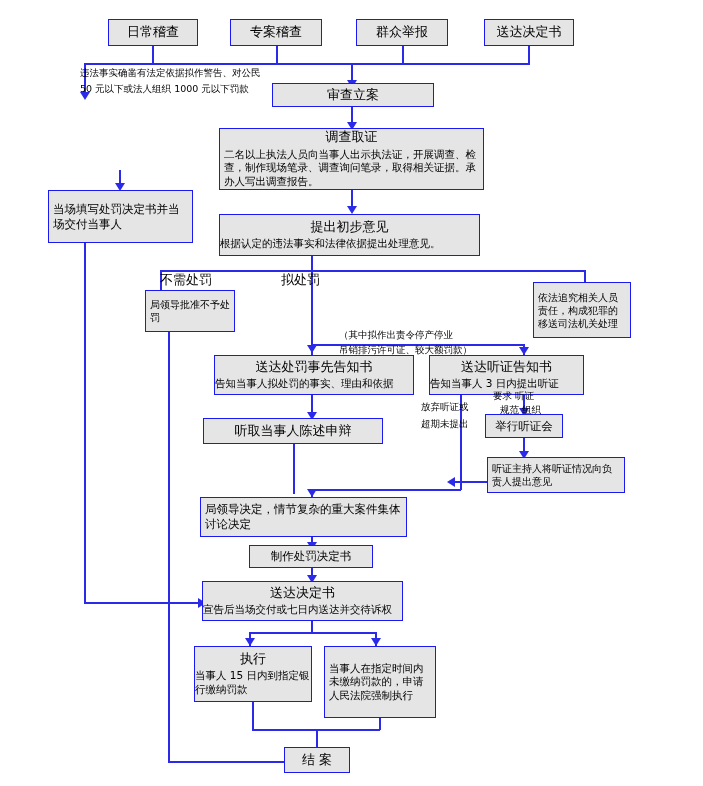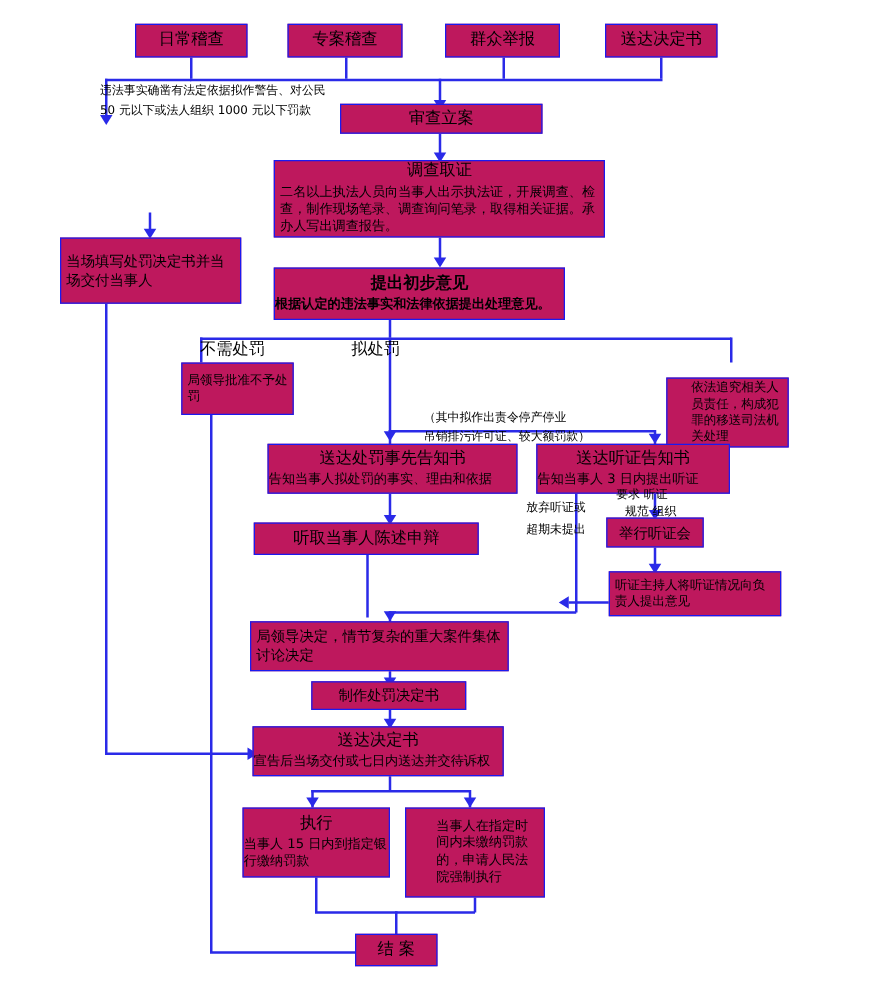--- a/index.html
+++ b/index.html
@@ -1,18 +1,18 @@
 <!DOCTYPE html>
 <html><head>
 <meta charset="utf-8">
 <style>
   html,body{margin:0;padding:0;background:#ffffff;}
   body{font-family:"DejaVu Sans","Liberation Sans",sans-serif;}
   #canvas{position:relative;width:703px;height:786px;background:#fff;overflow:hidden;}
-  .box{position:absolute;border:1.5px solid #1a1af0;box-sizing:border-box;background:#be185d;color:#000;
+  .box{position:absolute;border:1.5px solid #1a1af0;box-sizing:border-box;background:#e5e5e5;color:#000;
        display:flex;flex-direction:column;justify-content:center;z-index:3;}
   .box .t{display:block;text-align:center;line-height:1.25;}
   .box .d{display:block;line-height:1.3;}
   .box.center .d{text-align:left;}
   .box.left .d{text-align:left;padding:0 4px;}
   .lbl{position:absolute;color:#000;z-index:4;line-height:1.3;white-space:pre-line;}
   .ln{position:absolute;background:#2a2ae8;z-index:1;}
   .ar{position:absolute;width:0;height:0;z-index:2;}
   .ar-d{border-left:5px solid transparent;border-right:5px solid transparent;border-top:8px solid #2a2ae8;}
   .ar-r{border-top:5px solid transparent;border-bottom:5px solid transparent;border-left:8px solid #2a2ae8;}
@@ -70,21 +70,21 @@
   <div class="ln" style="left:351px;top:107px;width:1.5px;height:18px;"></div>
   <div class="ar ar-d" style="left:347px;top:122px;"></div>
 
   <div class="box left" style="left:219px;top:128px;width:265px;height:62px;font-size:10.5px;">
     <span class="t" style="font-size:13px;margin-bottom:2px;">调查取证</span>
     <span class="d">二名以上执法人员向当事人出示执法证，开展调查、检查，制作现场笔录、调查询问笔录，取得相关证据。承办人写出调查报告。</span>
   </div>
   <div class="ln" style="left:351px;top:190px;width:1.5px;height:22px;"></div>
   <div class="ar ar-d" style="left:347px;top:206px;"></div>
 
-  <div class="box center" style="left:219px;top:214px;width:233px;height:42px;font-size:10.5px;font-weight:bold;">
+  <div class="box center" style="left:219px;top:214px;width:261px;height:42px;font-size:10.5px;">
     <span class="t" style="font-size:13px;margin-bottom:2px;">提出初步意见</span>
     <span class="d">根据认定的违法事实和法律依据提出处理意见。</span>
   </div>
   <div class="ln" style="left:311px;top:256px;width:1.5px;height:14px;"></div>
 
   <div class="ln" style="left:160px;top:270px;width:425px;height:1.5px;"></div>
   <div class="ln" style="left:160px;top:270px;width:1.5px;height:20px;"></div>
   <div class="ln" style="left:311px;top:270px;width:1.5px;height:75px;"></div>
   <div class="ln" style="left:584px;top:270px;width:1.5px;height:20px;"></div>
 
@@ -92,21 +92,21 @@
   <div class="lbl" style="left:281px;top:272px;font-size:13px;">拟处罚</div>
 
   <div class="box left" style="left:145px;top:290px;width:90px;height:42px;font-size:10px;">
     <span class="d">局领导批准不予处罚</span>
   </div>
 
   <div class="ln" style="left:168px;top:332px;width:1.5px;height:430px;"></div>
   <div class="ln" style="left:168px;top:761px;width:122px;height:1.5px;"></div>
   <div class="ar ar-r" style="left:286px;top:757px;"></div>
 
-  <div class="box left" style="left:533px;top:302px;width:98px;height:56px;font-size:10px;padding-left:15px;">
+  <div class="box left" style="left:533px;top:282px;width:98px;height:56px;font-size:10px;">
     <span class="d">依法追究相关人员责任，构成犯罪的移送司法机关处理</span>
   </div>
 
   <div class="lbl" style="left:339px;top:327px;width:180px;font-size:9.5px;line-height:15px;">（其中拟作出责令停产停业
 吊销排污许可证、较大额罚款）</div>
 
   <div class="ln" style="left:311px;top:344px;width:213px;height:1.5px;"></div>
   <div class="ln" style="left:311px;top:344px;width:1.5px;height:12px;"></div>
   <div class="ar ar-d" style="left:307px;top:345px;"></div>
   <div class="ln" style="left:523px;top:344px;width:1.5px;height:14px;"></div>
@@ -178,21 +178,21 @@
   <div class="ln" style="left:249px;top:632px;width:1.5px;height:14px;"></div>
   <div class="ar ar-d" style="left:245px;top:638px;"></div>
   <div class="ln" style="left:375px;top:632px;width:1.5px;height:14px;"></div>
   <div class="ar ar-d" style="left:371px;top:638px;"></div>
 
   <div class="box center" style="left:194px;top:646px;width:118px;height:56px;font-size:10.5px;">
     <span class="t" style="font-size:13px;margin-bottom:2px;">执行</span>
     <span class="d">当事人 15 日内到指定银行缴纳罚款</span>
   </div>
 
-  <div class="box left" style="left:324px;top:646px;width:112px;height:72px;font-size:10.5px;padding-left:20px;">
+  <div class="box left" style="left:324px;top:646px;width:112px;height:72px;font-size:10.5px;">
     <span class="d">当事人在指定时间内未缴纳罚款的，申请人民法院强制执行</span>
   </div>
 
   <div class="ln" style="left:252px;top:702px;width:1.5px;height:28px;"></div>
   <div class="ln" style="left:379px;top:718px;width:1.5px;height:12px;"></div>
   <div class="ln" style="left:252px;top:729px;width:128px;height:1.5px;"></div>
   <div class="ln" style="left:316px;top:729px;width:1.5px;height:26px;"></div>
   <div class="ar ar-d" style="left:312px;top:750px;"></div>
 
   <div class="box center" style="left:284px;top:747px;width:66px;height:26px;font-size:13px;">

